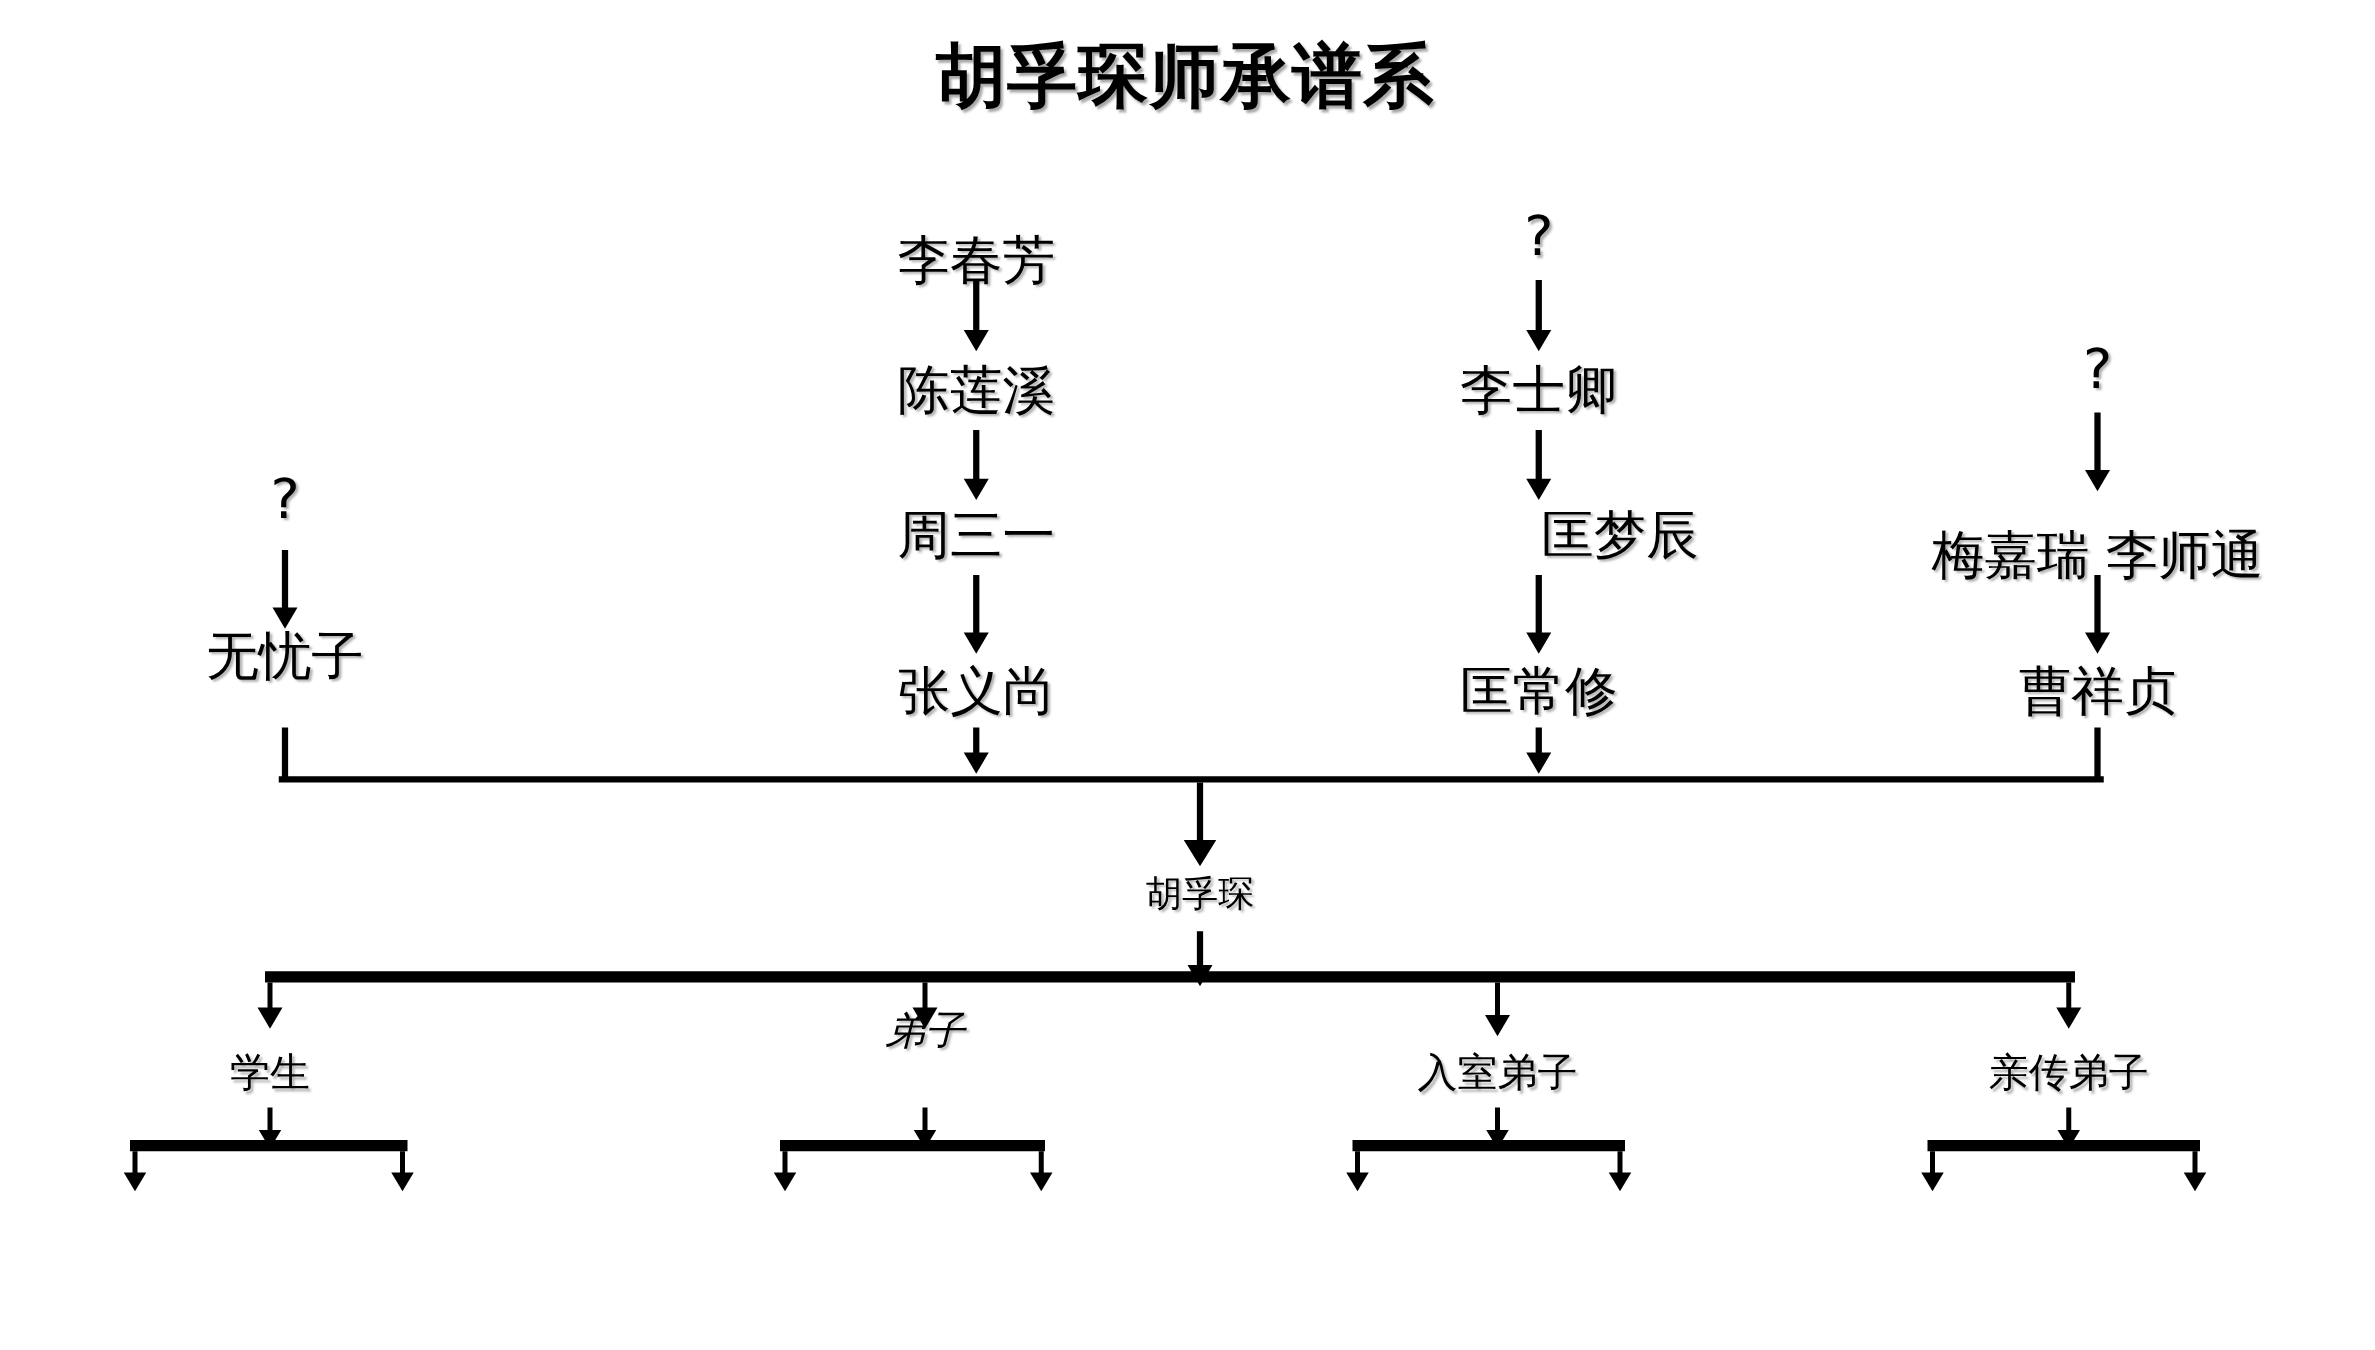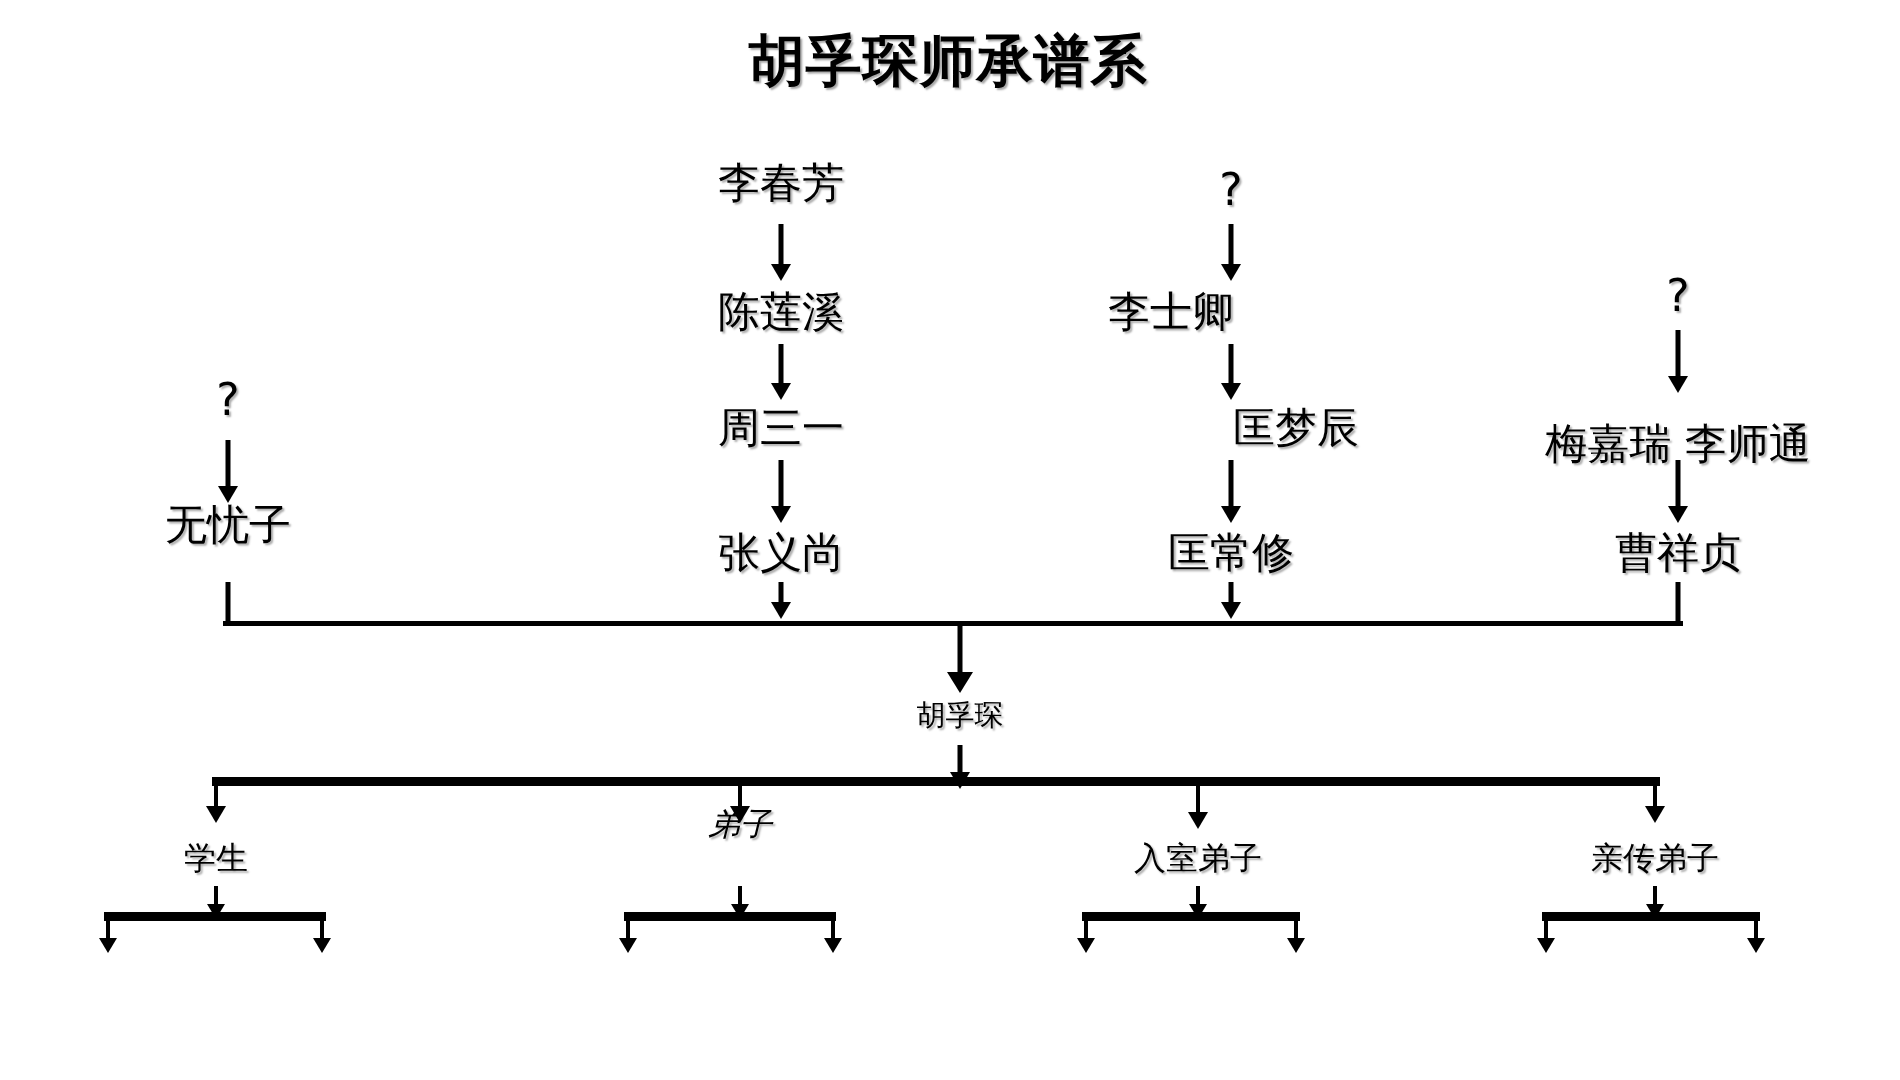--- a/index.html
+++ b/index.html
@@ -98,41 +98,41 @@
 
   <div class="title">胡孚琛师承谱系</div>
 
   <div class="node qmark" style="left:228px; top:400px;">?</div>
   <div class="vline" style="left:228px; top:440px; height:48px;"></div>
   <div class="arrow" style="left:228px; top:486px;"></div>
 
   <div class="node" style="left:228px; top:525px;">无忧子</div>
   <div class="vline" style="left:228px; top:582px; height:40px;"></div>
 
-  <div class="node" style="left:781px; top:183px;">李春芳</div>
+  <div class="node" style="left:781px; top:208px;">李春芳</div>
   <div class="vline" style="left:781px; top:224px; height:42px;"></div>
   <div class="arrow" style="left:781px; top:264px;"></div>
 
   <div class="node" style="left:781px; top:312px;">陈莲溪</div>
   <div class="vline" style="left:781px; top:344px; height:42px;"></div>
   <div class="arrow" style="left:781px; top:383px;"></div>
 
   <div class="node" style="left:781px; top:428px;">周三一</div>
   <div class="vline" style="left:781px; top:460px; height:48px;"></div>
   <div class="arrow" style="left:781px; top:506px;"></div>
 
   <div class="node" style="left:781px; top:553px;">张义尚</div>
   <div class="vline" style="left:781px; top:582px; height:22px;"></div>
   <div class="arrow" style="left:781px; top:602px;"></div>
 
   <div class="node qmark" style="left:1231px; top:190px;">?</div>
   <div class="vline" style="left:1231px; top:224px; height:42px;"></div>
   <div class="arrow" style="left:1231px; top:264px;"></div>
 
-  <div class="node" style="left:1171px; top:312px;">李士卿</div>
+  <div class="node" style="left:1231px; top:312px;">李士卿</div>
   <div class="vline" style="left:1231px; top:344px; height:42px;"></div>
   <div class="arrow" style="left:1231px; top:383px;"></div>
 
   <div class="node" style="left:1296px; top:428px;">匡梦辰</div>
   <div class="vline" style="left:1231px; top:460px; height:48px;"></div>
   <div class="arrow" style="left:1231px; top:506px;"></div>
 
   <div class="node" style="left:1231px; top:553px;">匡常修</div>
   <div class="vline" style="left:1231px; top:582px; height:22px;"></div>
   <div class="arrow" style="left:1231px; top:602px;"></div>

